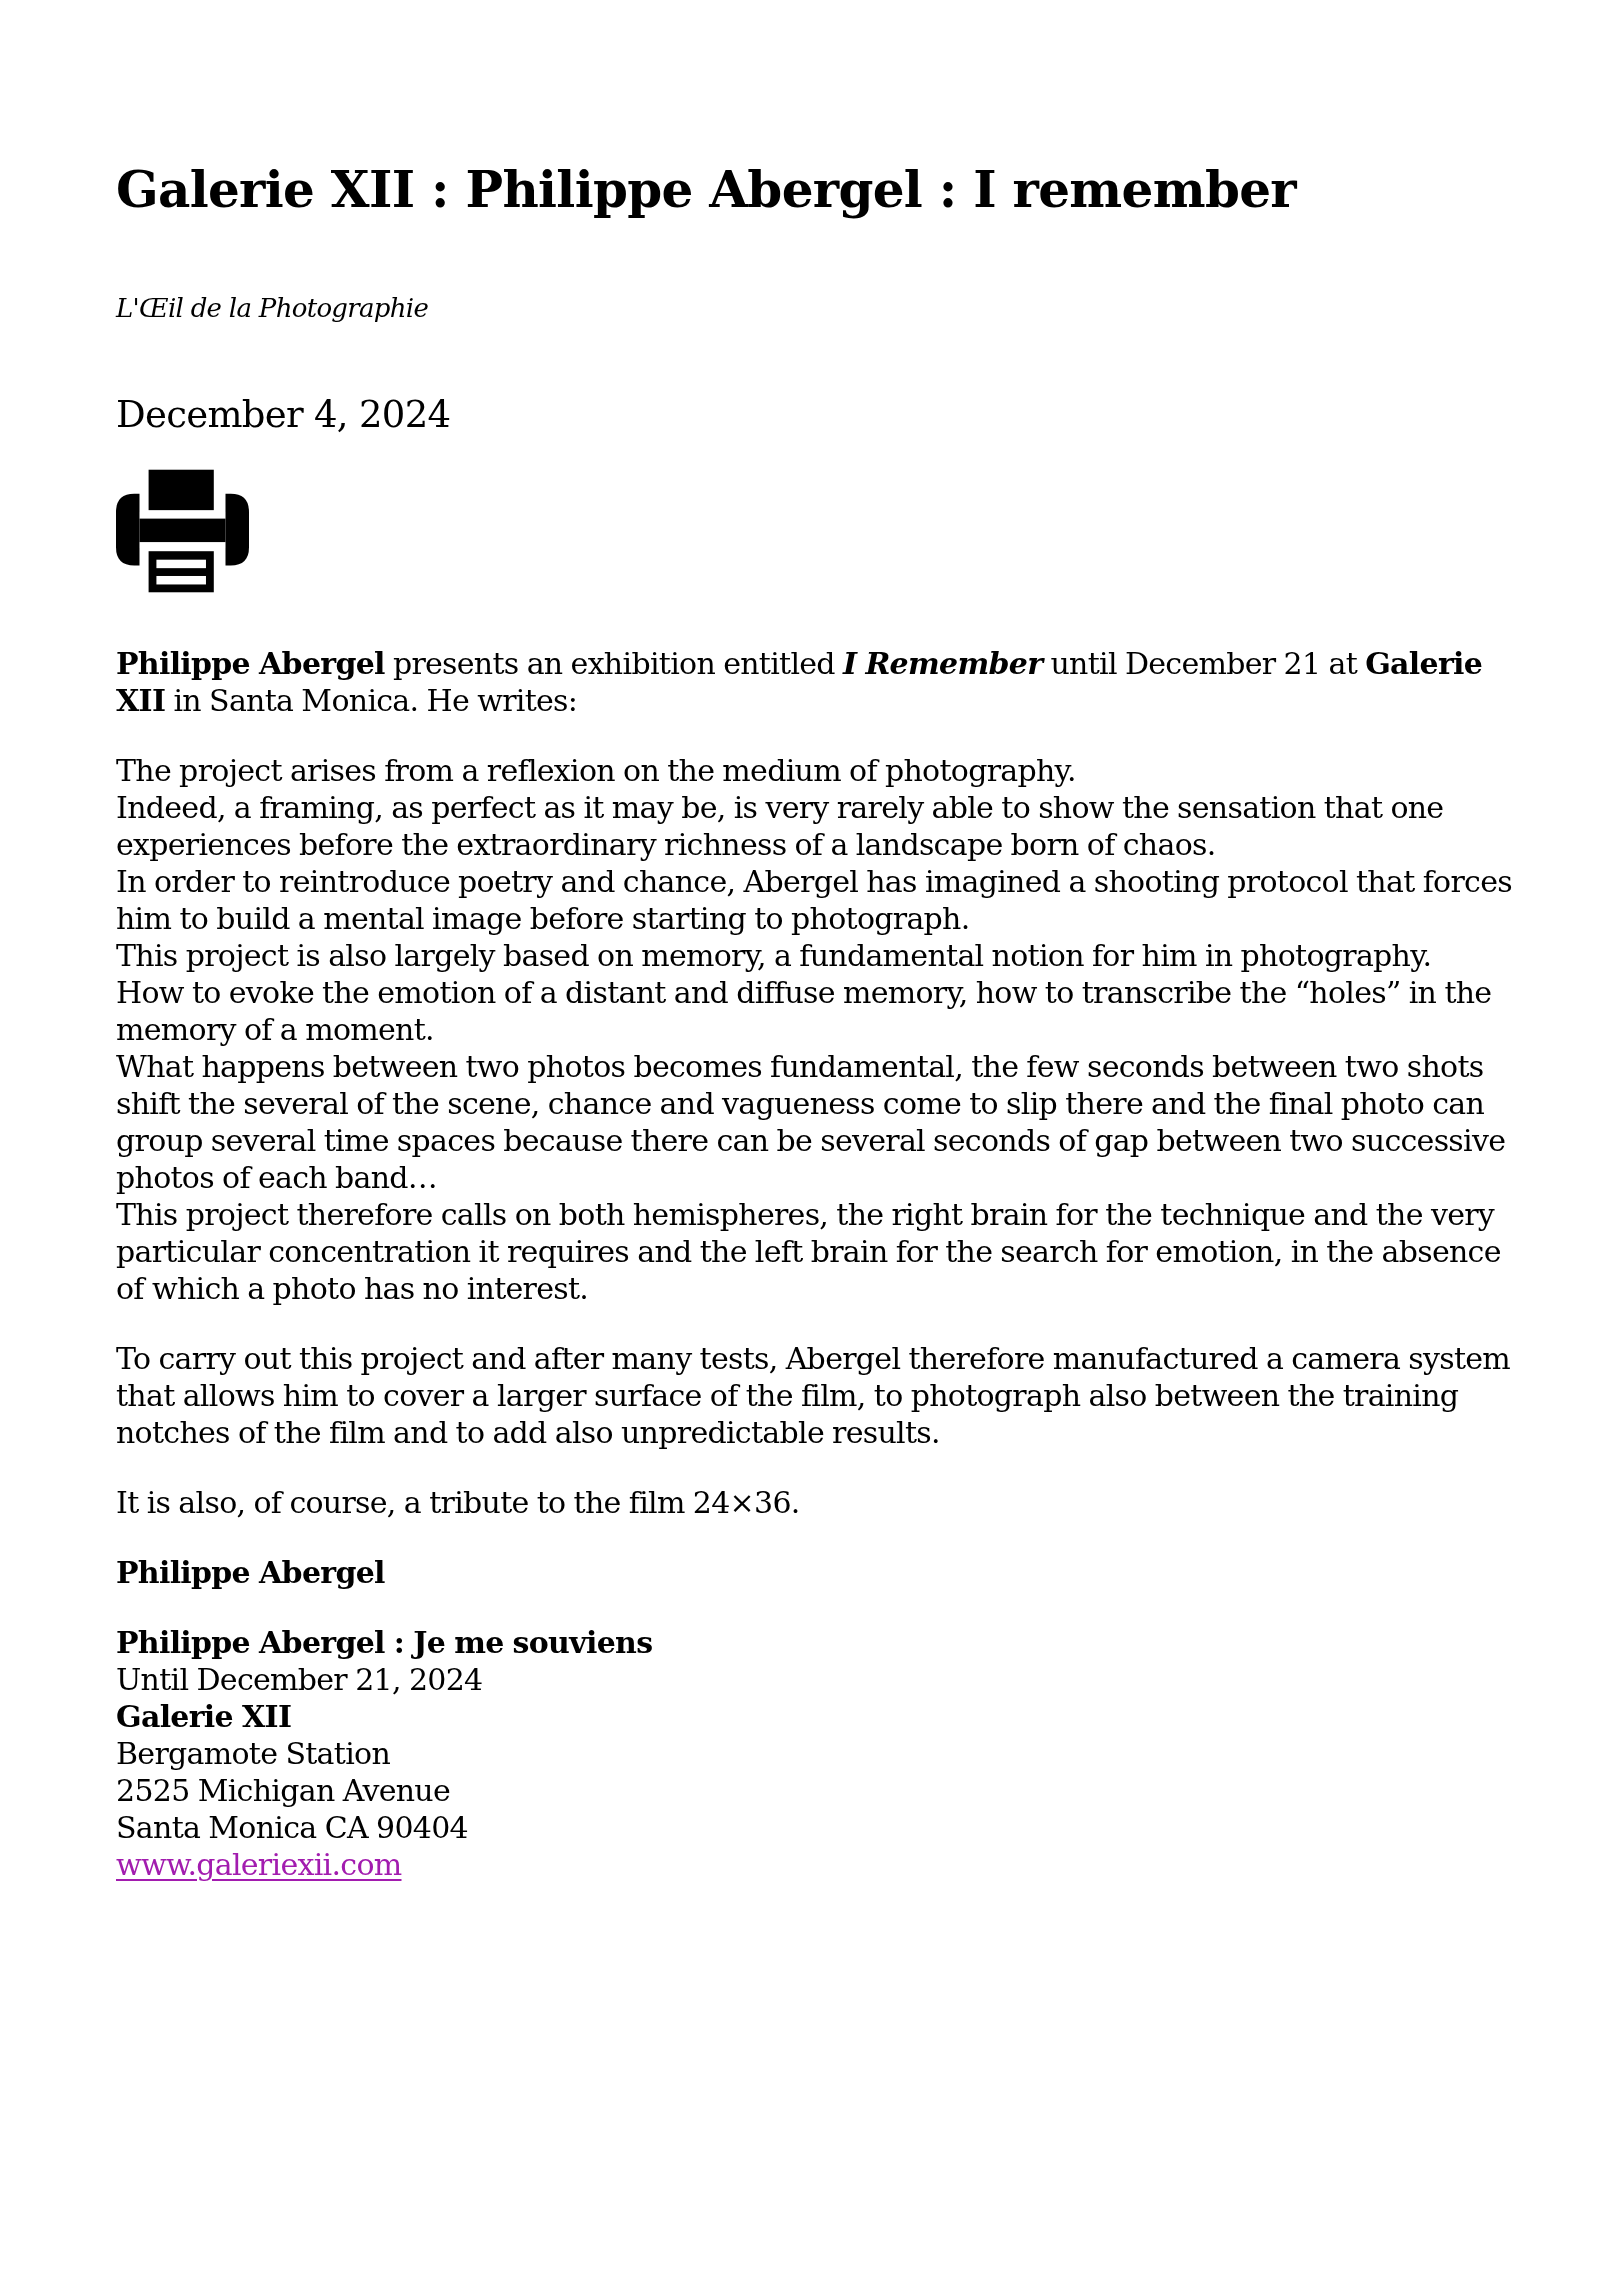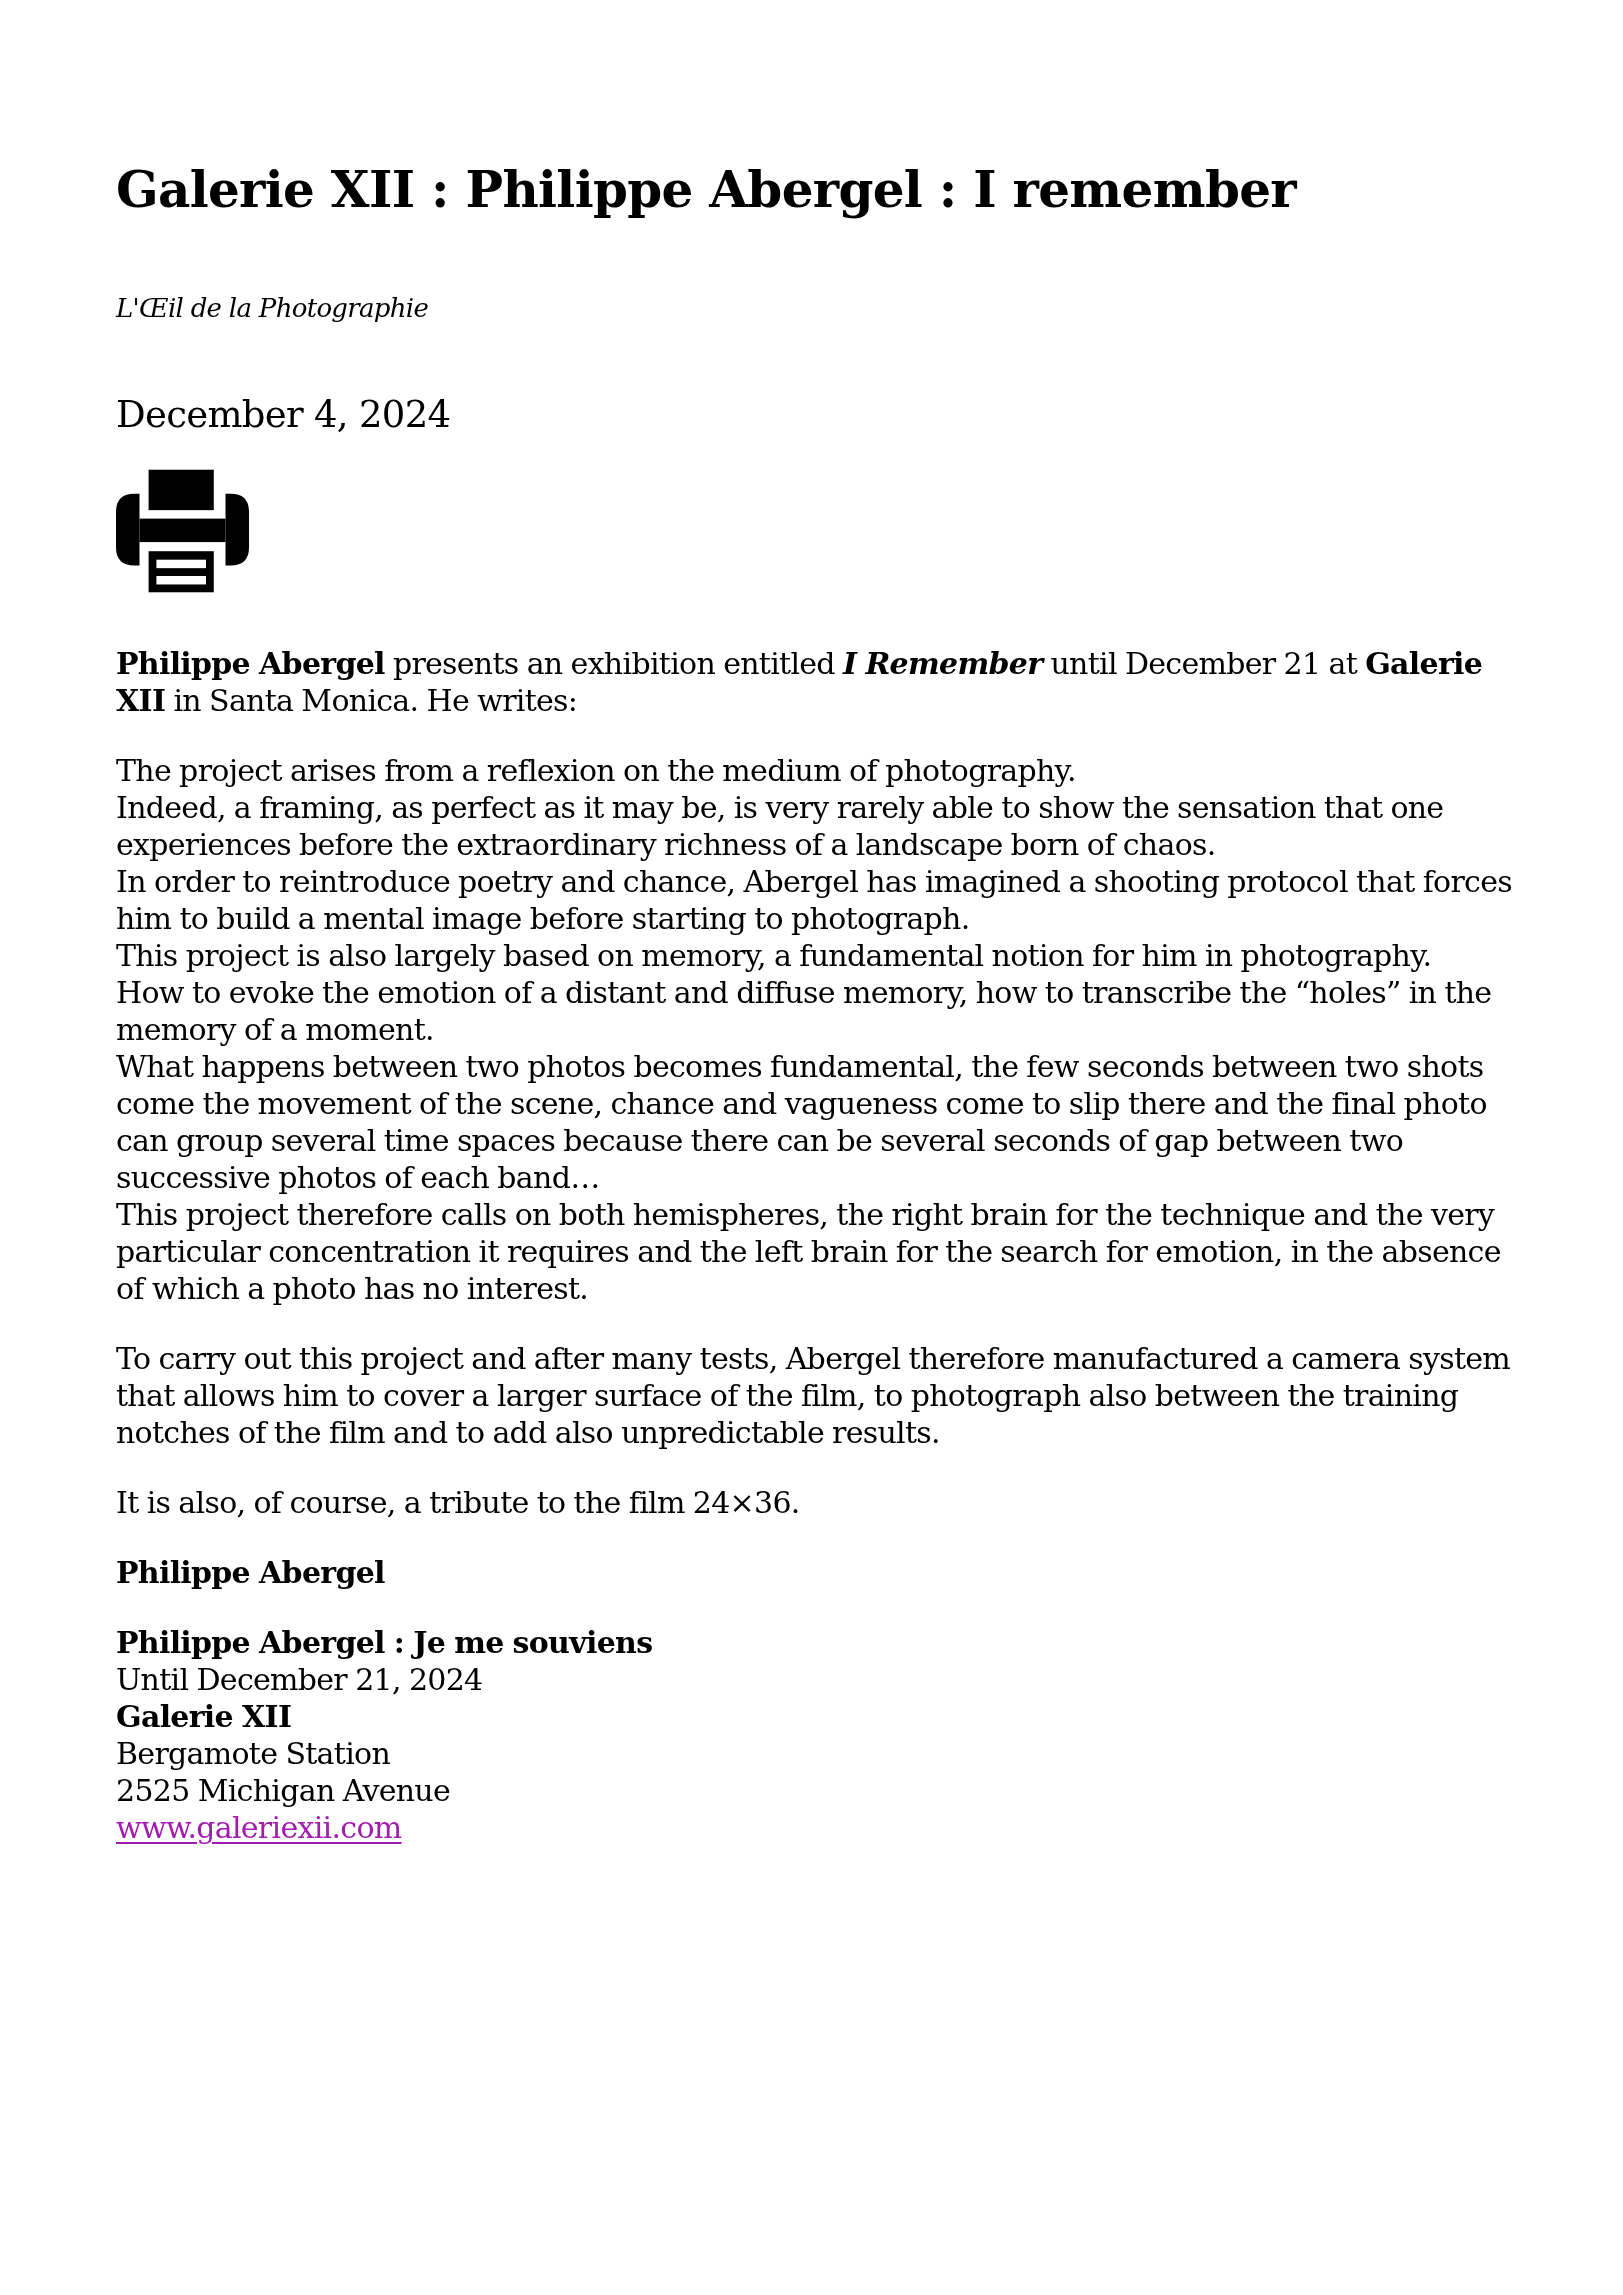--- a/index.html
+++ b/index.html
@@ -111,34 +111,35 @@
 
   <div class="body-text">
     <p><b>Philippe Abergel</b><span> presents an exhibition entitled </span><b><i>I Remember</i></b><span> until December 21 at </span><b>Galerie XII</b><span> in Santa Monica. He writes:</span></p>
 
     <p>
       <span class="line">The project arises from a reflexion on the medium of photography.</span>
       <span class="line">Indeed, a framing, as perfect as it may be, is very rarely able to show the sensation that one experiences before the extraordinary richness of a landscape born of chaos.</span>
       <span class="line">In order to reintroduce poetry and chance, Abergel has imagined a shooting protocol that forces him to build a mental image before starting to photograph.</span>
       <span class="line">This project is also largely based on memory, a fundamental notion for him in photography.</span>
       <span class="line">How to evoke the emotion of a distant and diffuse memory, how to transcribe the “holes” in the memory of a moment.</span>
-      <span class="line">What happens between two photos becomes fundamental, the few seconds between two shots come the movement of the scene, chance and vagueness come to slip there and the final photo can group several time spaces because there can be several seconds of gap between two successive photos of each band…</span>
+      <span class="line">What happens between two photos becomes fundamental, the few seconds between two shots shift the several of the scene, chance and vagueness come to slip there and the final photo can group several time spaces because there can be several seconds of gap between two successive photos of each band…</span>
       <span class="line">This project therefore calls on both hemispheres, the right brain for the technique and the very particular concentration it requires and the left brain for the search for emotion, in the absence of which a photo has no interest.</span>
     </p>
 
     <p>To carry out this project and after many tests, Abergel therefore manufactured a camera system that allows him to cover a larger surface of the film, to photograph also between the training notches of the film and to add also unpredictable results.</p>
 
     <p>It is also, of course, a tribute to the film 24×36.</p>
 
     <p><b>Philippe Abergel</b></p>
 
     <div class="info-block">
       <p><b>Philippe Abergel : Je me souviens</b></p>
       <p>Until December 21, 2024</p>
       <p><b>Galerie XII</b></p>
       <p>Bergamote Station</p>
       <p>2525 Michigan Avenue</p>
+      <p>Santa Monica CA 90404</p>
       <p><a class="link">www.galeriexii.com</a></p>
     </div>
   </div>
 
 </div>
 
 
 </body></html>

